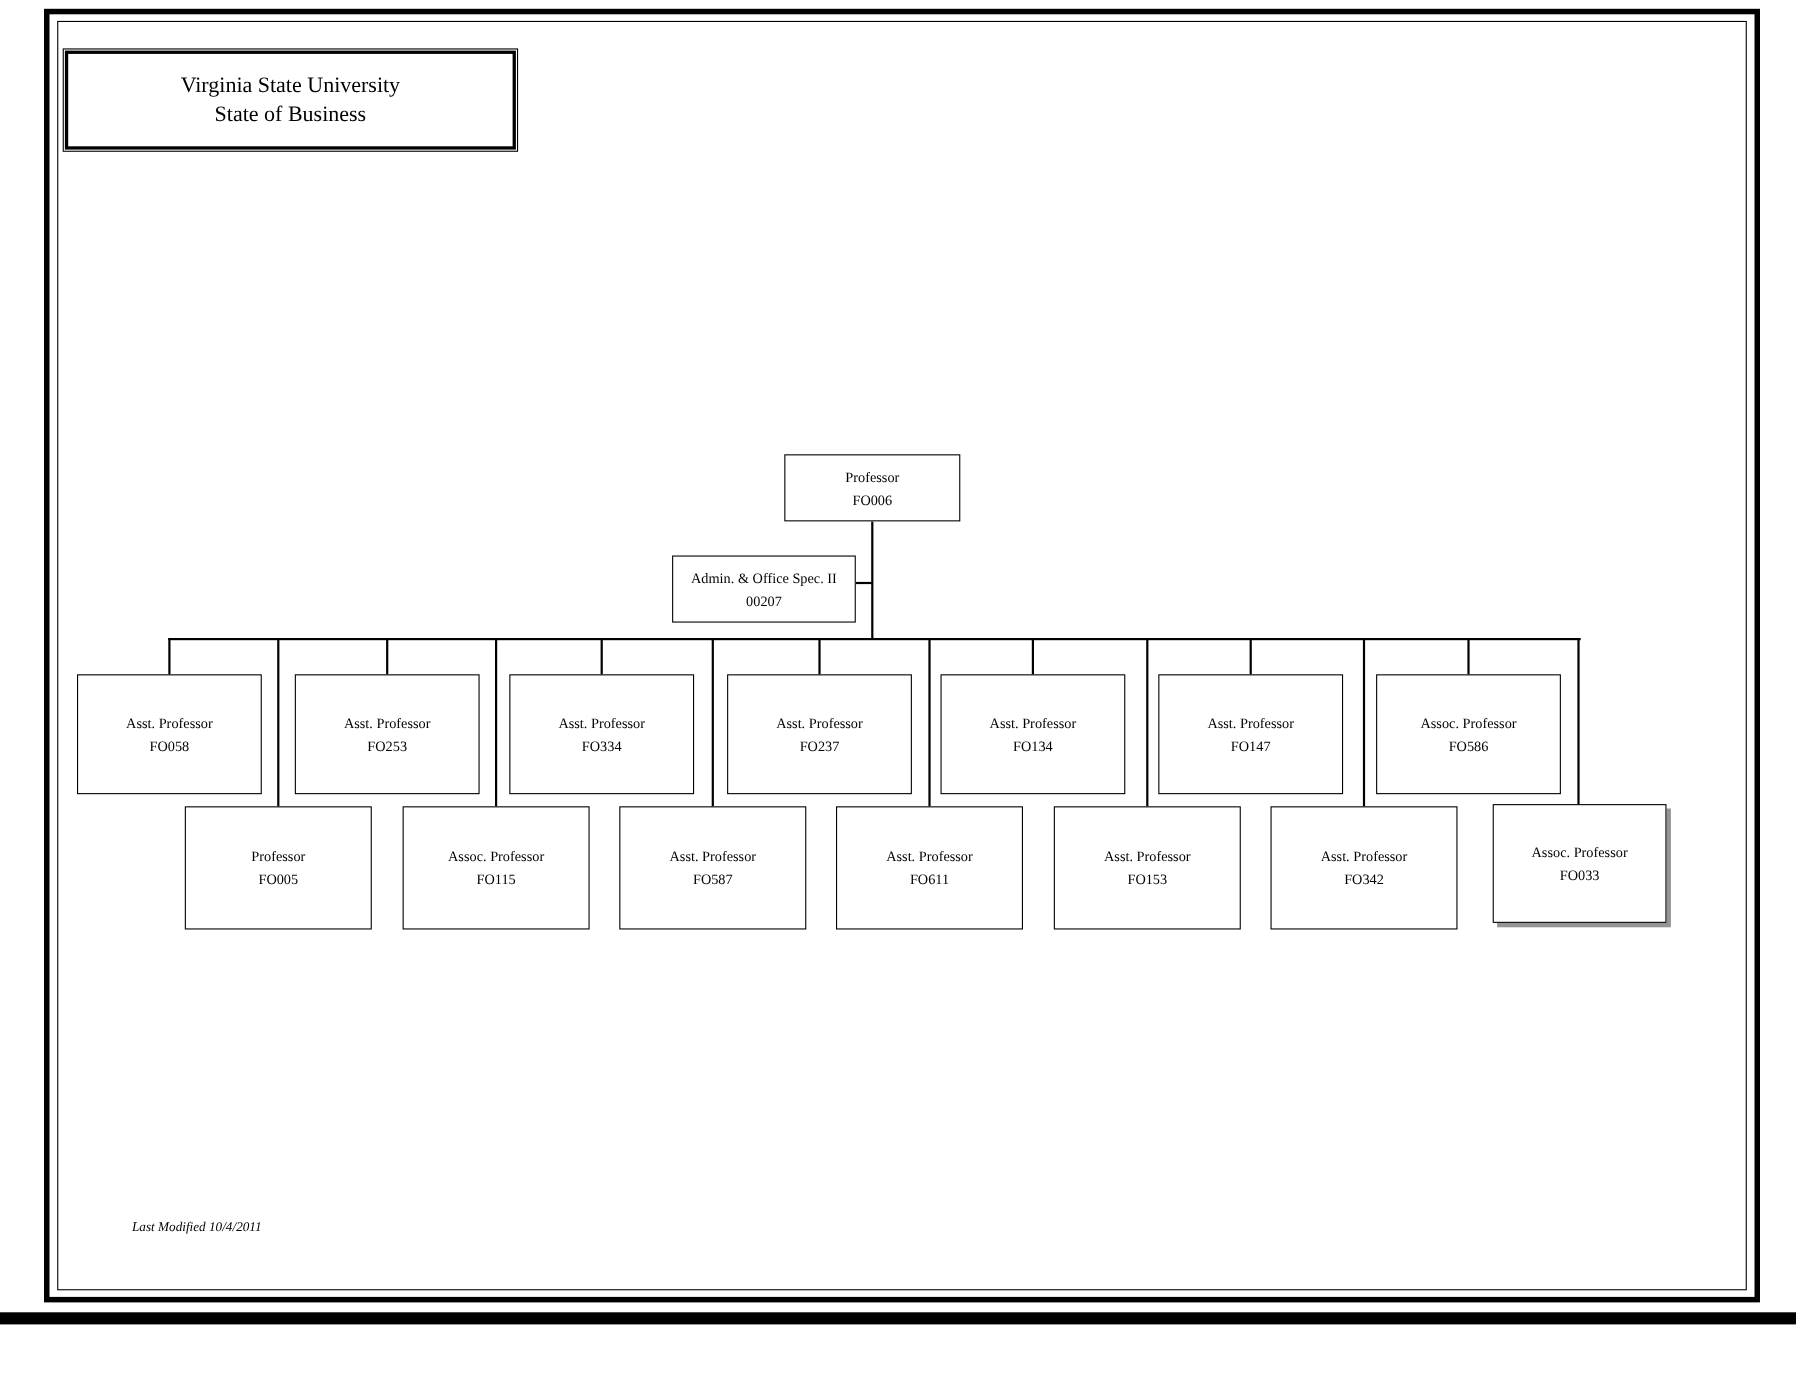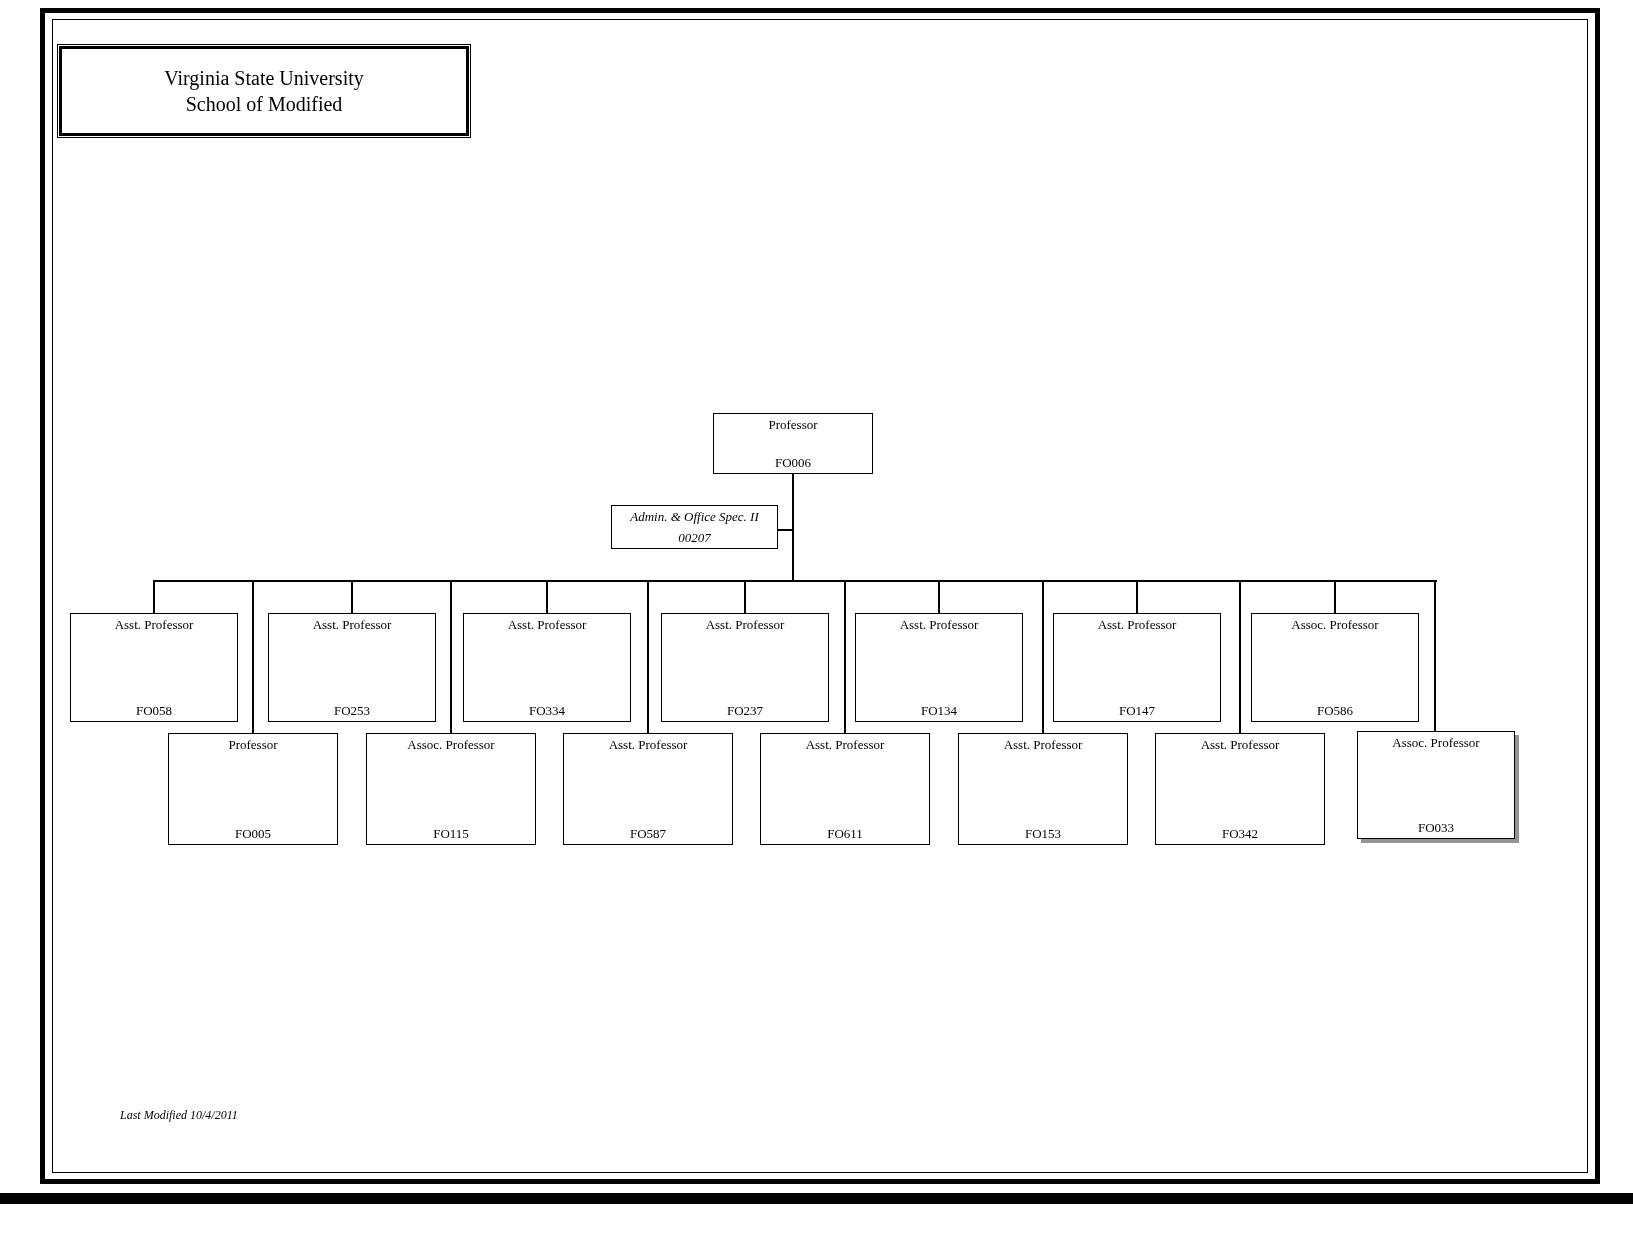--- a/index.html
+++ b/index.html
@@ -27,21 +27,21 @@
     border:1px solid #000; padding:1px; background:#fff;
   }
   .title-box-inner {
     width:100%; height:100%; border:3px solid #000;
     display:flex; flex-direction:column; justify-content:center; align-items:center;
   }
   .title-line { font-size:20px; line-height:26px; white-space:nowrap; }
 
   .node {
     position:absolute; background:#fff; border:1px solid #000;
-    display:flex; flex-direction:column; justify-content:space-between; align-items:center;
+    display:flex; flex-direction:column; justify-content:center; align-items:center;
     text-align:center; font-size:13px;
   }
   .node span { display:block; line-height:21px; white-space:nowrap; }
 
   .line { position:absolute; background:#000; }
 
   .shadowed { box-shadow:4px 4px 0 rgba(60,60,60,0.55); }
 
   .footer-note { position:absolute; left:120px; top:1108px; font-size:12px;font-style:italic; }
 
@@ -51,21 +51,21 @@
 <body>
 
 <div class="canvas">
 
   <div class="outer-border"></div>
   <div class="inner-border"></div>
 
   <div class="title-box">
     <div class="title-box-inner">
       <div class="title-line">Virginia State University</div>
-      <div class="title-line">School of Modified</div>
+      <div class="title-line">State of Business</div>
     </div>
   </div>
 
   <div class="line" style="left:792px; top:474px; width:2px; height:107px;"></div>
   <div class="line" style="left:778px; top:529px; width:15px; height:2px;"></div>
   <div class="line" style="left:153px; top:580px; width:1284px; height:2px;"></div>
 
   <div class="line" style="left:153px;  top:580px; width:2px; height:34px;"></div>
   <div class="line" style="left:351px;  top:580px; width:2px; height:34px;"></div>
   <div class="line" style="left:546px;  top:580px; width:2px; height:34px;"></div>
@@ -80,21 +80,21 @@
   <div class="line" style="left:844px;  top:580px; width:2px; height:154px;"></div>
   <div class="line" style="left:1042px; top:580px; width:2px; height:154px;"></div>
   <div class="line" style="left:1239px; top:580px; width:2px; height:154px;"></div>
   <div class="line" style="left:1434px; top:580px; width:2px; height:152px;"></div>
 
   <div class="node" style="left:713px; top:413px; width:160px; height:61px;">
     <span>Professor</span>
     <span>FO006</span>
   </div>
 
-  <div class="node" style="left:611px; top:505px; width:167px; height:44px;font-style:italic;">
+  <div class="node" style="left:611px; top:505px; width:167px; height:61px;">
     <span>Admin. &amp; Office Spec. II</span>
     <span>00207</span>
   </div>
 
   <div class="node" style="left:70px; top:613px; width:168px; height:109px;">
     <span>Asst. Professor</span>
     <span>FO058</span>
   </div>
   <div class="node" style="left:268px; top:613px; width:168px; height:109px;">
     <span>Asst. Professor</span>

